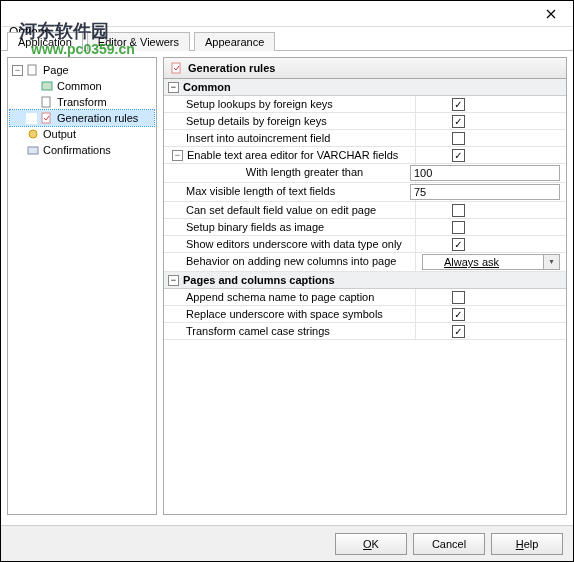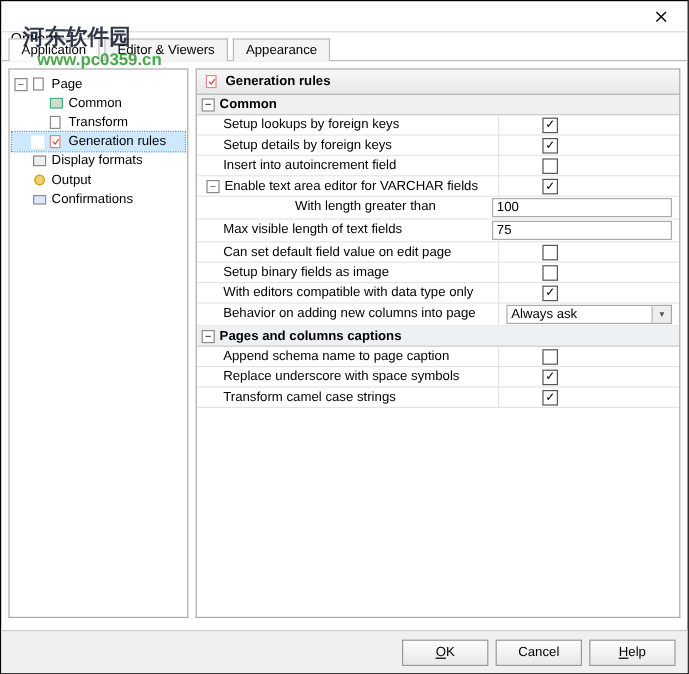--- a/index.html
+++ b/index.html
@@ -22,21 +22,21 @@
 .grid { border: 1px solid #aaa; border-top: none; flex: 1; overflow: auto; }
 .cat { background: #eef0f2; border-bottom: 1px solid #ccc; padding: 2px 4px; font-weight: bold; display: flex; align-items: center; gap: 4px; }
 .row { display: flex; border-bottom: 1px solid #e4e4e4; }
 .row .lbl { flex: 1; padding: 2px 6px 2px 22px; border-right: 1px solid #e4e4e4; }
 .row.indent2 .lbl { padding-left: 36px; text-align: center; }
 .row .ctl { width: 150px; padding: 1px 6px; display: flex; align-items: center; }
 .chk { width: 13px; height: 13px; border: 1px solid #555; display: inline-flex; align-items: center; justify-content: center; margin-left: 30px; font-size: 10px; }
 .spin { display: flex; width: 100%; justify-content: flex-end; }
 .spin input { flex: 1; border: 1px solid #aaa; padding: 1px 3px; font-size: 11px; }
 .combo { display: flex; width: 100%; }
-.combo .cv { flex:1; border:1px solid #aaa; padding:1px 3px; background:#fff; }
+.combo .cv { flex:1; border:1px solid #aaa; padding:1px 21px; background:#fff;text-decoration:underline; }
 .combo .cb { width:16px; border:1px solid #aaa; border-left:none; background:#eee; text-align:center; font-size:8px; line-height:14px; color:#555; }
 .footer { position: absolute; bottom: 0; left: 0; right: 0; height: 36px; border-top: 1px solid #ccc; display:flex; justify-content:flex-end; align-items:center; gap:6px; padding:0 10px; background:#f0f0f0; }
 .btn { min-width: 72px; height: 22px; border: 1px solid #999; background: linear-gradient(#fdfdfd,#e8e8e8); display:flex; align-items:center; justify-content:center; cursor:pointer; }
 .watermark1 { position:absolute; top:18px; left:18px; color:#0f172a; font-size:18px; font-weight:bold; pointer-events:none; opacity:.85; font-family: "SimHei", sans-serif; }
 .watermark2 { position:absolute; top:40px; left:30px; color:#2a9a2a; font-size:14px; font-weight:bold; pointer-events:none; opacity:.85; }
 </style>
 </head>
 <body>
 
 <div class="titlebar">
@@ -90,29 +90,20 @@
             <rect x="1" y="1" width="8" height="10" fill="#fff" stroke="#d88"></rect>
             <path d="M3 6 l2 2 l3 -4" stroke="#c44" fill="none"></path>
           </svg>
         </span>
       <span>Generation rules</span>
     </div>
     <div class="tree-row">
       <span class="tw empty"></span>
       <span class="ico">
           <svg width="12" height="12">
-            <rect x="1" y="2" width="10" height="8" fill="#eee" stroke="#888"></rect>
-          </svg>
-        </span>
-      <span>Display formats</span>
-    </div>
-    <div class="tree-row">
-      <span class="tw empty"></span>
-      <span class="ico">
-          <svg width="12" height="12">
             <circle cx="6" cy="6" r="4" fill="#f0d070" stroke="#c90"></circle>
           </svg>
         </span>
       <span>Output</span>
     </div>
     <div class="tree-row">
       <span class="tw empty"></span>
       <span class="ico">
           <svg width="12" height="12">
             <rect x="1" y="3" width="10" height="7" fill="#dde8f5" stroke="#88a"></rect>
@@ -186,21 +177,21 @@
             <span class="chk"></span>
           </div>
         </div>
       <div class="row">
           <div class="lbl">Setup binary fields as image</div>
           <div class="ctl">
             <span class="chk"></span>
           </div>
         </div>
       <div class="row">
-          <div class="lbl">With editors compatible with data type only</div>
+          <div class="lbl">Show editors underscore with data type only</div>
           <div class="ctl">
             <span class="chk">✓</span>
           </div>
         </div>
       <div class="row">
           <div class="lbl">Behavior on adding new columns into page</div>
           <div class="ctl">
             <div class="combo">
               <div class="cv">Always ask</div>
               <div class="cb">▾</div>

